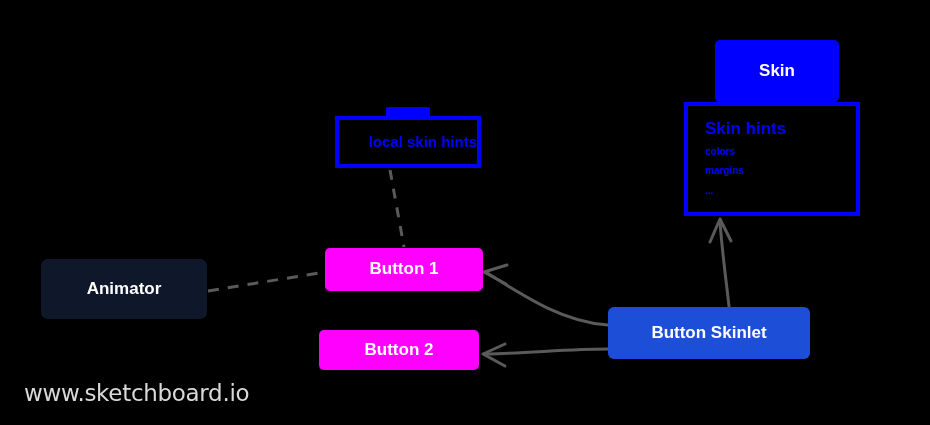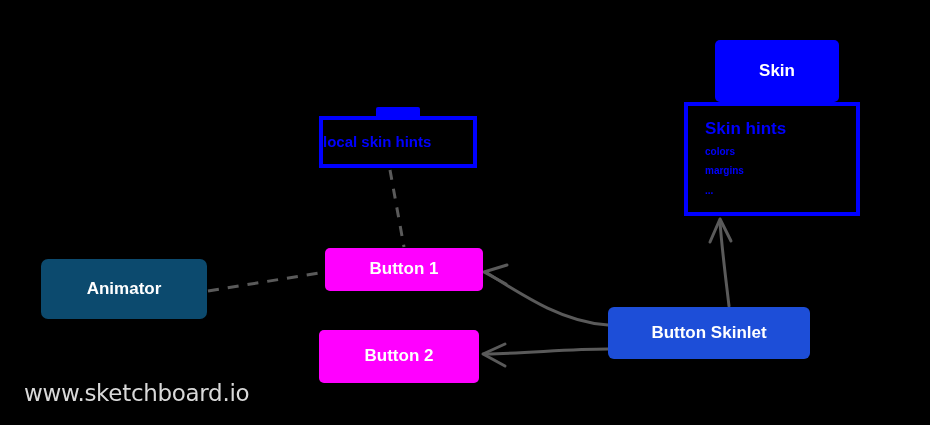--- a/index.html
+++ b/index.html
@@ -43,33 +43,33 @@
     border-radius: 6px;
   }
   .node-solid .node-label {
     color: #ffffff;
     font-size: 17px;
   }
 
   #node-animator {
     left: 41px;  top: 259px;
     width: 166px; height: 60px;
-    background: #0c4a6e;
+    background: #0f172a;
     border-radius: 7px;
   }
   #node-button-1 {
     left: 325px; top: 248px;
     width: 158px; height: 43px;
     background: #ff00ff;
     border-radius: 5px;
     text-align: center;
   }
   #node-button-2 {
     left: 319px; top: 330px;
-    width: 160px; height: 53px;
+    width: 160px; height: 40px;
     background: #ff00ff;
     border-radius: 5px;
   }
   #node-button-skinlet {
     left: 608px; top: 307px;
     width: 202px; height: 52px;
     background: #1d4ed8;
     border-radius: 6px;
   }
   #node-skin {
@@ -83,24 +83,24 @@
   
   .node-outline {
     background: transparent;
     border: 4px solid #0000ff;
   }
   .node-outline .node-label {
     color: #0000ff;
   }
 
   #node-local-skin-hints {
-    left: 319px; top: 116px;
-    width: 158px; height: 52px;
+    left: 335px; top: 116px;
+    width: 146px; height: 52px;
     align-items: center;
-    justify-content: flex-start;
+    justify-content: flex-end;
   }
   #node-local-skin-hints .node-label {
     font-size: 15px;
   }
   .node-tab {
     position: absolute;
     left: 50%;
     transform: translateX(-50%);
     top: -13px;
     width: 44px;

